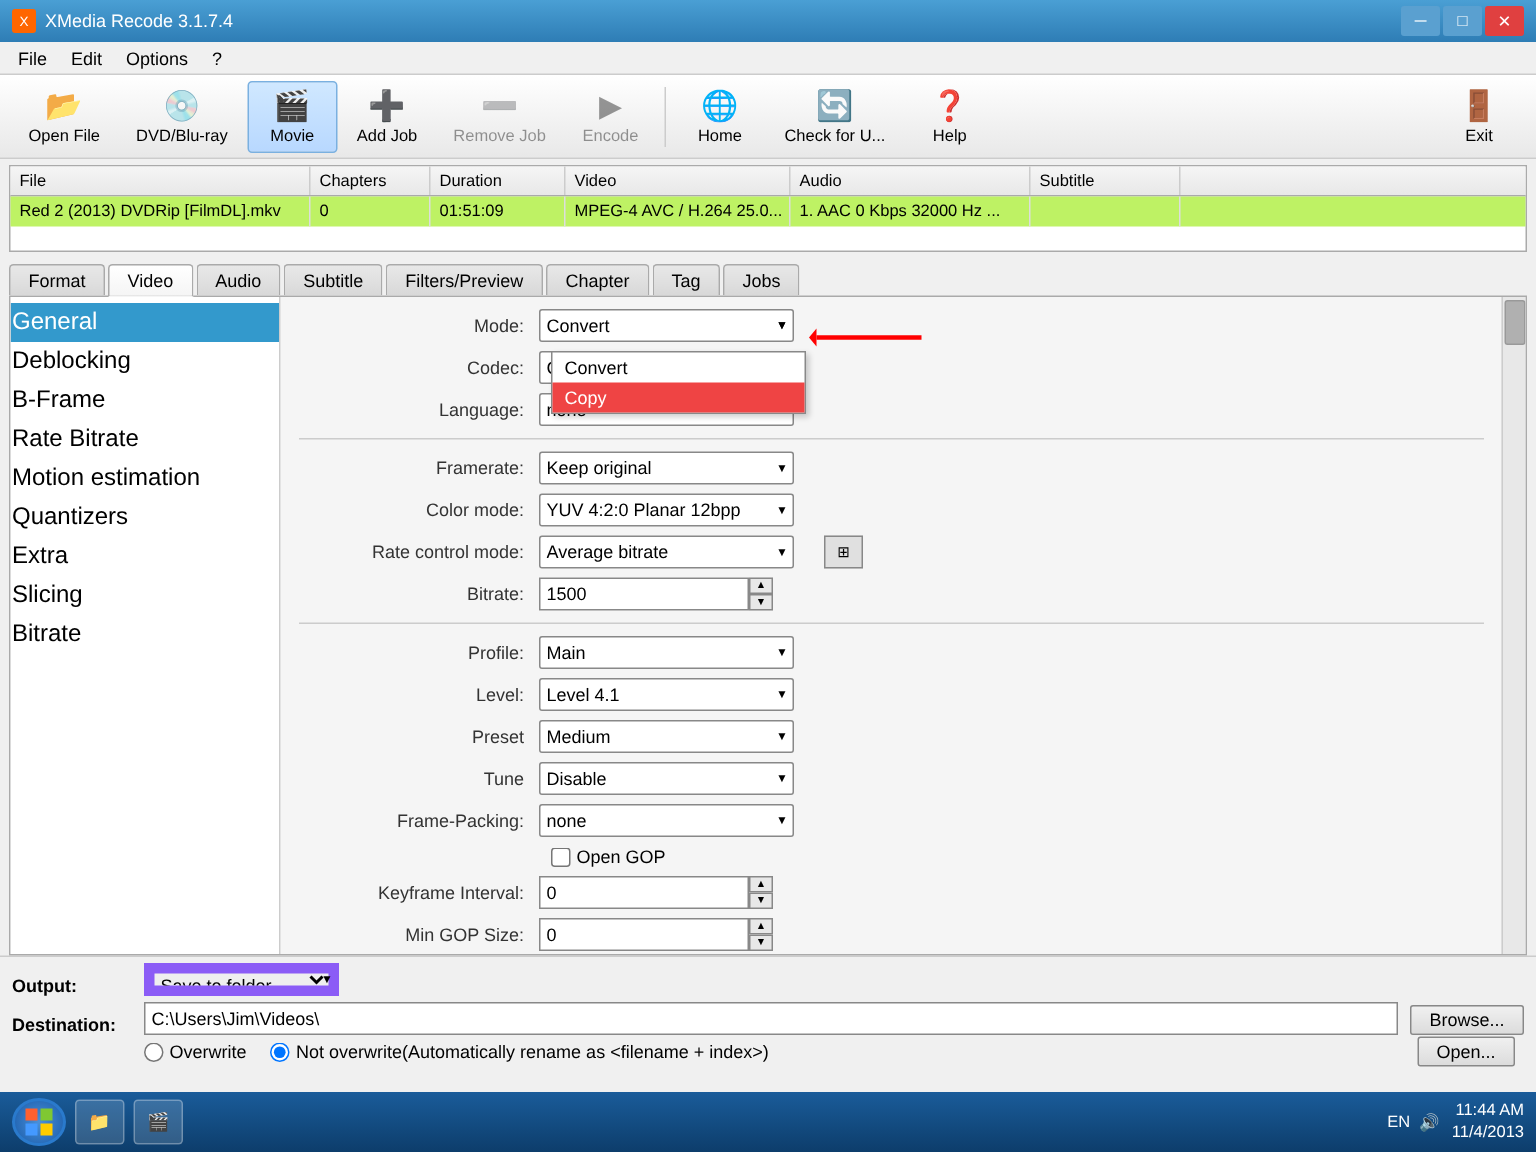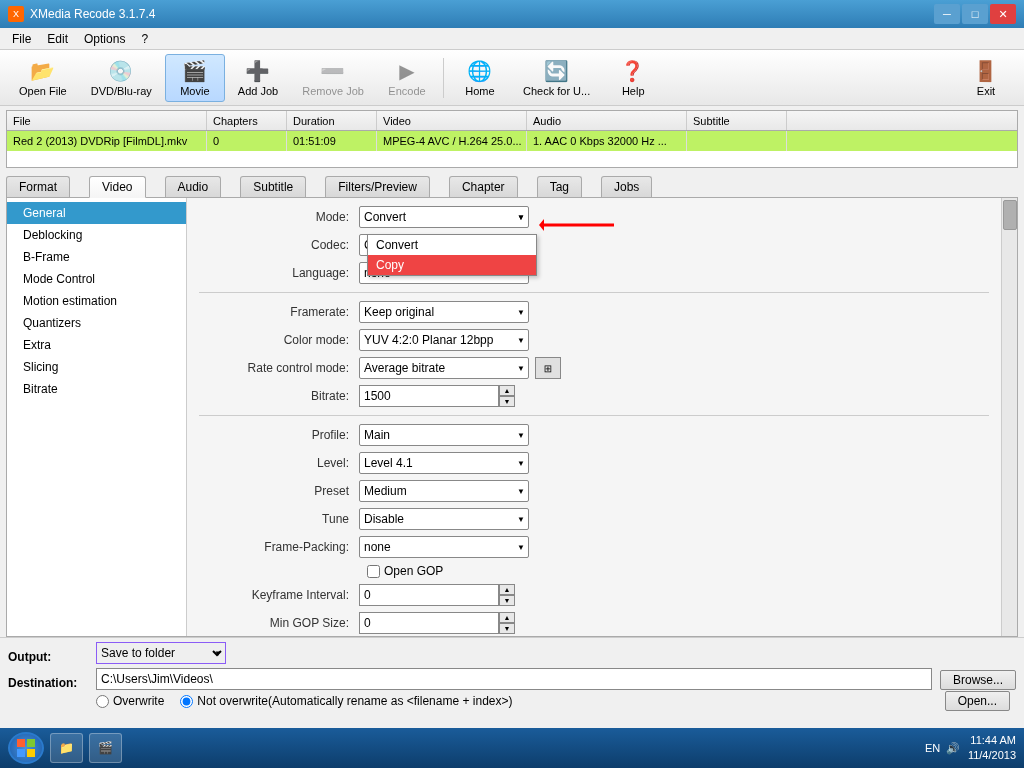--- a/index.html
+++ b/index.html
@@ -109,21 +109,21 @@
 
     
     .tab-container {
       display: flex;
       flex-direction: column;
       flex: 1;
       margin: 0 6px;
     }
     .tabs {
       display: flex;
-      gap: 19px;
+      gap: 2px;
       padding-top: 4px;
     }
     .tab {
       padding: 3px 12px;
       border: 1px solid #aaa;
       border-bottom: none;
       background: linear-gradient(to bottom, #e8e8e8, #d8d8d8);
       cursor: pointer;
       border-radius: 3px 3px 0 0;
       font-size: 12px;
@@ -146,23 +146,23 @@
 
     
     .sidebar {
       width: 180px;
       background: white;
       border-right: 1px solid #ccc;
       padding: 4px 0;
       overflow-y: auto;
     }
     .sidebar-item {
-      padding: 4px 16px;
-      cursor: pointer;
-      font-size: 12px;
+      padding: 4px 1px;
+      cursor: pointer;
+      font-size: 16px;
     }
     .sidebar-item.active { background: #3399cc; color: white; }
 
     
     .settings-panel {
       flex: 1;
       padding: 8px 12px;
       overflow-y: auto;
       position: relative;
     }
@@ -487,21 +487,21 @@
     <div class="tab">Tag</div>
     <div class="tab">Jobs</div>
   </div>
 
   <div class="content-panel">
 
     <div class="sidebar">
       <div class="sidebar-item active">General</div>
       <div class="sidebar-item">Deblocking</div>
       <div class="sidebar-item">B-Frame</div>
-      <div class="sidebar-item">Mode Control</div>
+      <div class="sidebar-item">Rate Bitrate</div>
       <div class="sidebar-item">Motion estimation</div>
       <div class="sidebar-item">Quantizers</div>
       <div class="sidebar-item">Extra</div>
       <div class="sidebar-item">Slicing</div>
       <div class="sidebar-item">Bitrate</div>
     </div>
 
     <div class="settings-panel">
 
       <div class="form-row" style="position:relative;">
@@ -557,21 +557,21 @@
         <span class="form-label">Color mode:</span>
         <div class="select-wrapper">
           <select class="form-select">
             <option>YUV 4:2:0 Planar 12bpp</option>
           </select>
         </div>
       </div>
 
       <div class="form-row">
         <span class="form-label">Rate control mode:</span>
-        <div style="display:flex;align-items:center;gap:0;">
+        <div style="display:flex;align-items:center;gap:14px;">
           <div class="select-wrapper">
             <select class="form-select">
               <option>Average bitrate</option>
             </select>
           </div>
           <button class="extra-btn" style="font-size:10px;">⊞</button>
         </div>
       </div>
 
       <div class="form-row">
@@ -664,21 +664,21 @@
     <div class="scrollbar">
       <div class="scroll-thumb"></div>
     </div>
   </div>
 </div>
 
 <div class="bottom-area">
   <div class="bottom-row">
     <span class="bottom-label">Output:</span>
     <div class="bottom-select-wrap">
-      <select style="width:130px;height:22px;border:1px solid #8b5cf6;font-size:12px;">
+      <select style="width:130px;height:22px;border:7px solid #8b5cf6;font-size:12px;">
         <option>Save to folder</option>
       </select>
     </div>
   </div>
   <div class="bottom-row">
     <span class="bottom-label">Destination:</span>
     <input class="destination-input" type="text" value="C:\Users\Jim\Videos\" style="">
     <button class="browse-btn">Browse...</button>
   </div>
   <div class="bottom-row">

